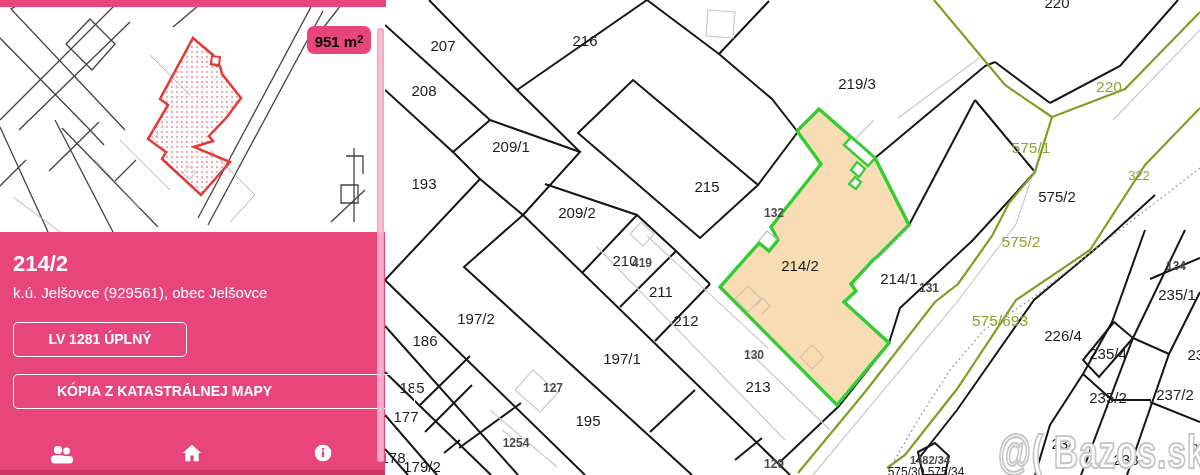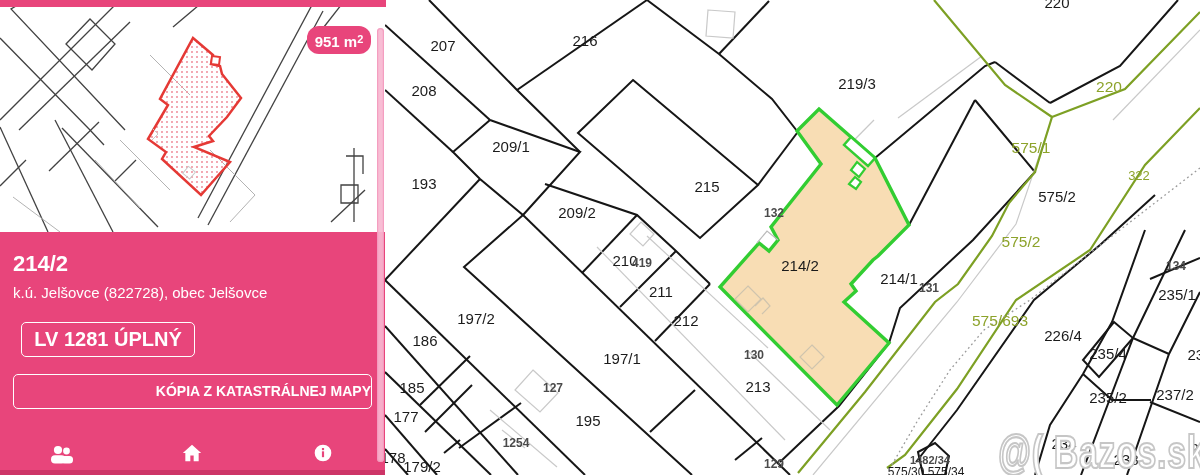--- a/index.html
+++ b/index.html
@@ -258,32 +258,32 @@
     <g>
       <polygon points="193,38 213,55 211,64 220,66 222,74 241,98 227,117 209,136 213,141 194,147 230,162 201,195 162,159 166,152 148,139 168,105 160,99" fill="url(#reddots)" stroke="#e53935" stroke-width="2.5" stroke-linejoin="miter"></polygon>
       <polygon points="212,56 220,57 219,65 211,64" fill="#ffffff" stroke="#e53935" stroke-width="2"></polygon>
       <polyline points="152,128 158,134 152,140" fill="none" stroke="#c9c9c9" stroke-width="1"></polyline>
       <rect x="185" y="168" width="9" height="9" fill="none" stroke="#c9c9c9" stroke-width="1" transform="rotate(40 189 172)"></rect>
     </g>
   </svg>
 
   <div class="abs" style="left:0;top:0;width:386px;height:7px;background:#e8457b;"></div>
 
-  <div class="abs" style="left:307px;top:26px;width:64px;height:28px;background:#e8457b;border-radius:12px;color:#ffffff;font-weight:bold;font-size:15px;text-align:center;line-height:27px;">951 m<span style="font-size:11px;vertical-align:4px;">2</span></div>
+  <div class="abs" style="left:307px;top:26px;width:64px;height:28px;background:#e8457b;border-radius:7px;color:#000000;font-weight:bold;font-size:15px;text-align:center;line-height:27px;">951 m<span style="font-size:11px;vertical-align:4px;">2</span></div>
 
   <div class="abs" style="left:0;top:232px;width:385px;height:243px;background:#e8457b;color:#fff;">
 
     <div class="abs" style="left:13px;top:19px;font-size:22px;font-weight:bold;">214/2</div>
 
-    <div class="abs" style="left:13px;top:52px;font-size:15px;">k.ú. Jelšovce (822728), obec Jelšovce</div>
-
-    <div class="abs" style="left:13px;top:90px;width:172px;height:33px;border:1.5px solid #ffffff;border-radius:5px;text-align:center;line-height:33px;font-size:20px;font-weight:bold;margin-left:8px;">LV 1281 ÚPLNÝ</div>
-
-
-    <div class="abs" style="left:13px;top:142px;width:357px;height:33px;border:1.5px solid #ffffff;border-radius:5px;text-align:right;line-height:33px;font-size:14px;font-weight:bold;">KÓPIA Z KATASTRÁLNEJ MAPY</div>
+    <div class="abs" style="left:13px;top:52px;font-size:15px;">k.ú. Jelšovce (929561), obec Jelšovce</div>
+
+    <div class="abs" style="left:13px;top:90px;width:172px;height:33px;border:1.5px solid #ffffff;border-radius:5px;text-align:center;line-height:33px;font-size:14px;font-weight:bold;">LV 1281 ÚPLNÝ</div>
+
+
+    <div class="abs" style="left:13px;top:142px;width:357px;height:33px;border:1.5px solid #ffffff;border-radius:5px;text-align:left;line-height:33px;font-size:14px;font-weight:bold;padding-left:43px;">KÓPIA Z KATASTRÁLNEJ MAPY</div>
 
     <svg class="abs" style="left:50px;top:212px;" width="24" height="20" viewBox="0 0 24 20">
       <g fill="#ffffff">
         <circle cx="16.5" cy="7" r="3.4"></circle>
         <rect x="11" y="12" width="12" height="7.5" rx="3.5"></rect>
         <circle cx="8" cy="6" r="4.1"></circle>
         <rect x="1" y="11.2" width="14.5" height="8.3" rx="4"></rect>
       </g>
     </svg>
 

